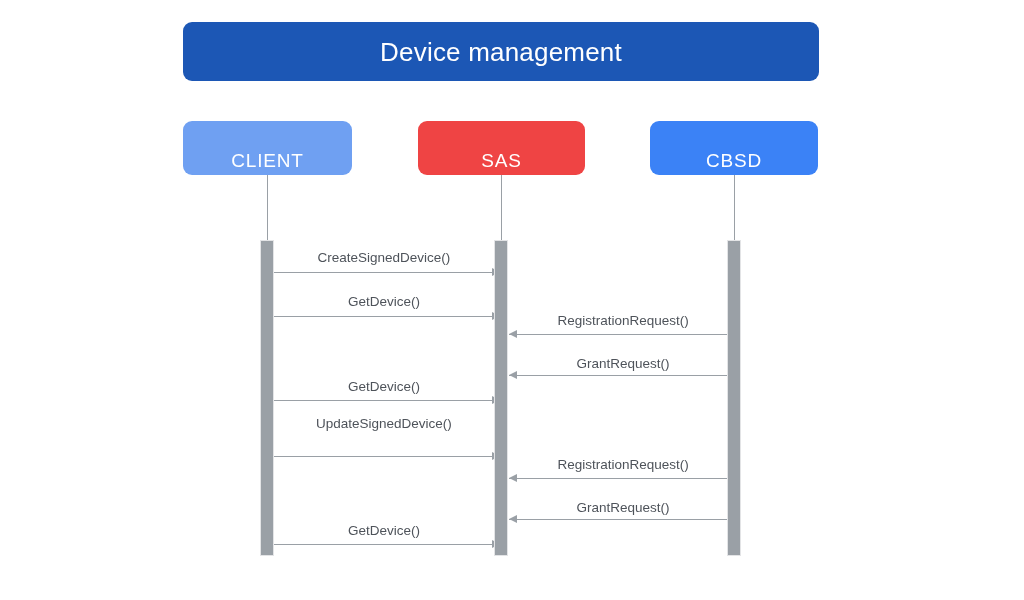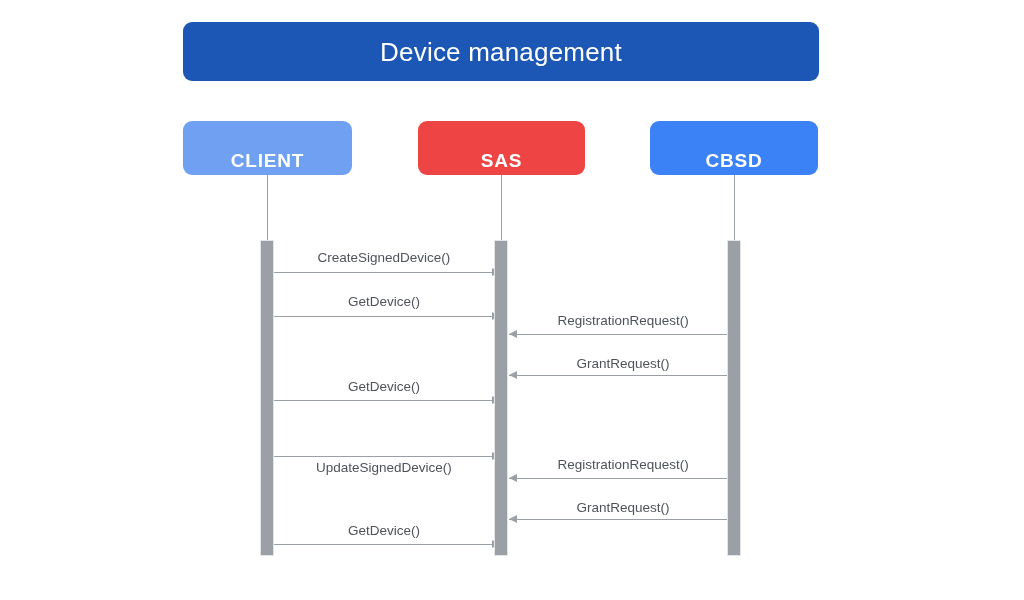--- a/index.html
+++ b/index.html
@@ -47,21 +47,21 @@
     height: 54px;
     border-radius: 9px;
     display: flex;
     align-items: center;
     justify-content: center;
     box-sizing: border-box;
   }
   .participant-label {
     color: #ffffff;
     font-size: 19px;
-    font-weight: 700;
+    font-weight: 400;
     letter-spacing: 0.8px;
     line-height: 1;
     margin-top: 24px;
   }
 
   
   .lifeline {
     position: absolute;
     width: 1px;
     background: #9aa0a6;
@@ -130,21 +130,21 @@
       <div class="arrow-head left" style="top: 330px; left: 509px;"></div>
       <div class="msg-label" style="top: 314px; left: 557.5px; width: auto; color: rgb(78, 83, 90);">RegistrationRequest()</div>
       <div class="msg-line" style="left: 509px; top: 375px; width: 219px; background: rgb(154, 160, 166);"></div>
       <div class="arrow-head left" style="top: 371px; left: 509px;"></div>
       <div class="msg-label" style="top: 357px; left: 576.5px; width: auto; color: rgb(78, 83, 90);">GrantRequest()</div>
       <div class="msg-line" style="left: 274px; top: 400px; width: 226px; background: rgb(154, 160, 166);"></div>
       <div class="arrow-head right" style="top: 396px; left: 492px;"></div>
       <div class="msg-label" style="top: 380px; left: 348px; width: auto; color: rgb(78, 83, 90);">GetDevice()</div>
       <div class="msg-line" style="left: 274px; top: 456px; width: 226px; background: rgb(154, 160, 166);"></div>
       <div class="arrow-head right" style="top: 452px; left: 492px;"></div>
-      <div class="msg-label" style="top: 461px; left: 316px; width: auto; color: rgb(78, 83, 90);">UpdateSignedDevice()</div>
+      <div class="msg-label" style="top: 417px; left: 316px; width: auto; color: rgb(78, 83, 90);">UpdateSignedDevice()</div>
       <div class="msg-line" style="left: 509px; top: 478px; width: 219px; background: rgb(154, 160, 166);"></div>
       <div class="arrow-head left" style="top: 474px; left: 509px;"></div>
       <div class="msg-label" style="top: 458px; left: 557.5px; width: auto; color: rgb(78, 83, 90);">RegistrationRequest()</div>
       <div class="msg-line" style="left: 509px; top: 519px; width: 219px; background: rgb(154, 160, 166);"></div>
       <div class="arrow-head left" style="top: 515px; left: 509px;"></div>
       <div class="msg-label" style="top: 501px; left: 576.5px; width: auto; color: rgb(78, 83, 90);">GrantRequest()</div>
       <div class="msg-line" style="left: 274px; top: 544px; width: 226px; background: rgb(154, 160, 166);"></div>
       <div class="arrow-head right" style="top: 540px; left: 492px;"></div>
       <div class="msg-label" style="top: 524px; left: 348px; width: auto; color: rgb(78, 83, 90);">GetDevice()</div>
     </div>

